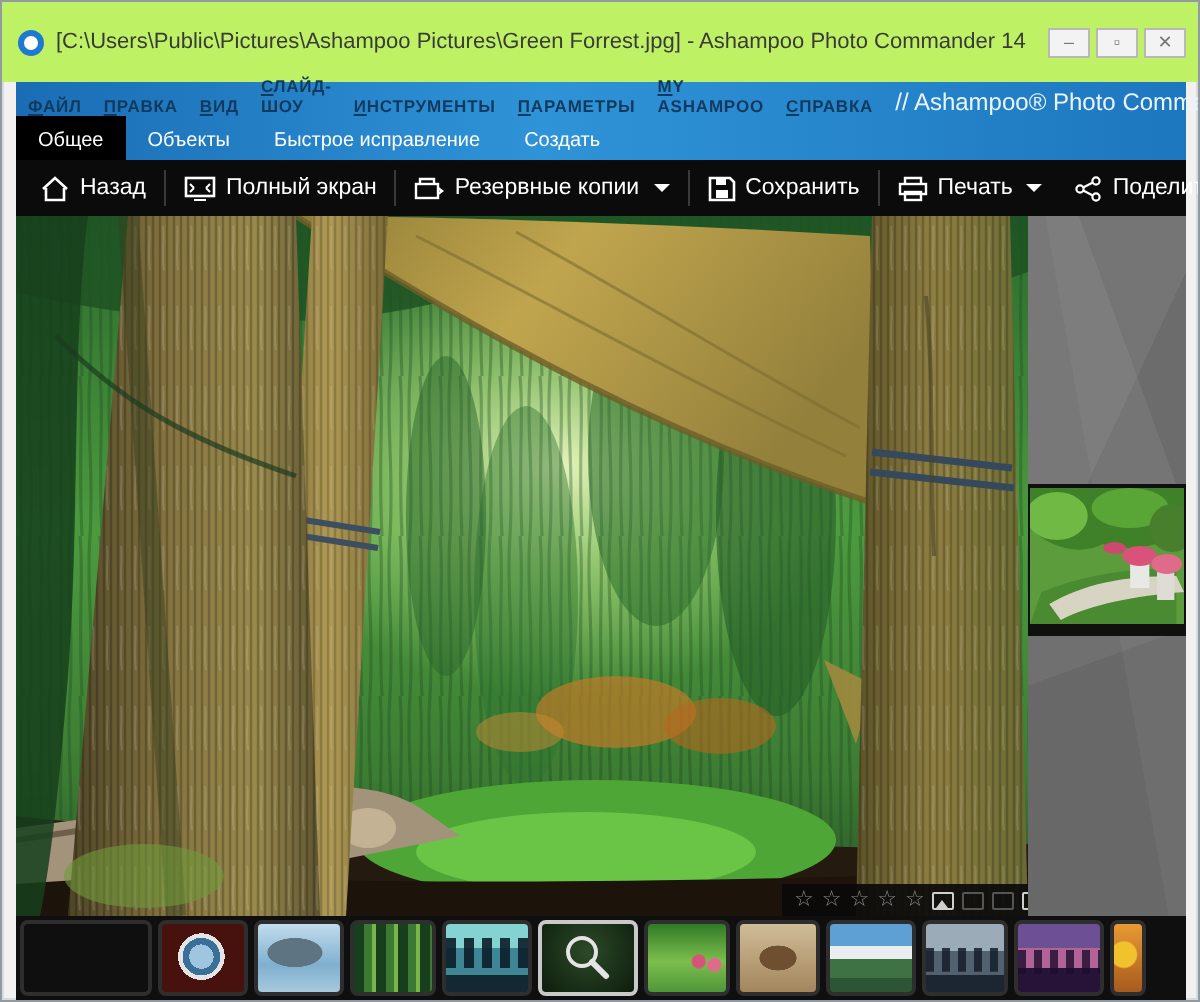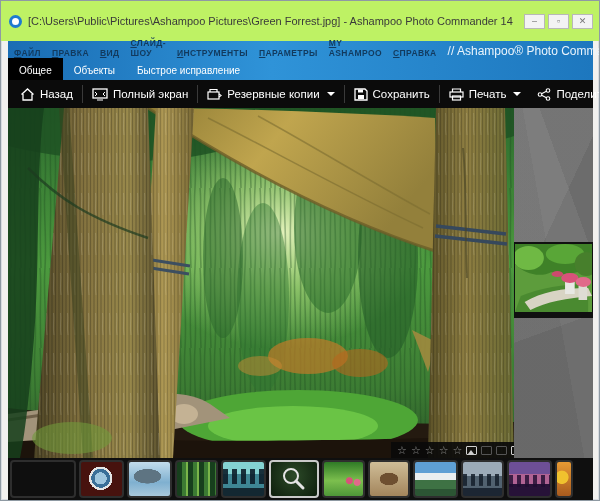--- a/index.html
+++ b/index.html
@@ -99,20 +99,21 @@
       <span class="menu-item">ИНСТРУМЕНТЫ</span>
       <span class="menu-item">ПАРАМЕТРЫ</span>
       <span class="menu-item">MY ASHAMPOO</span>
       <span class="menu-item">СПРАВКА</span>
       <span class="branding">// Ashampoo® Photo Commander 14</span>
     </div>
     <div class="tabbar">
       <div class="tab selected">Общее</div>
       <div class="tab">Объекты</div>
       <div class="tab">Быстрое исправление</div>
+      <div class="tab">Создать</div>
     </div>
   </div>
 
   <div class="toolbar">
     <div class="tbtn">
       <svg class="ticon" width="15" height="13" viewBox="0 0 15 13">
           <path d="M1.5 6.5 7.5 1l6 5.5M3 6v6h9V6" fill="none" stroke="#fff" stroke-width="1.3"></path>
         </svg>
       <span>Назад</span>
     </div>

